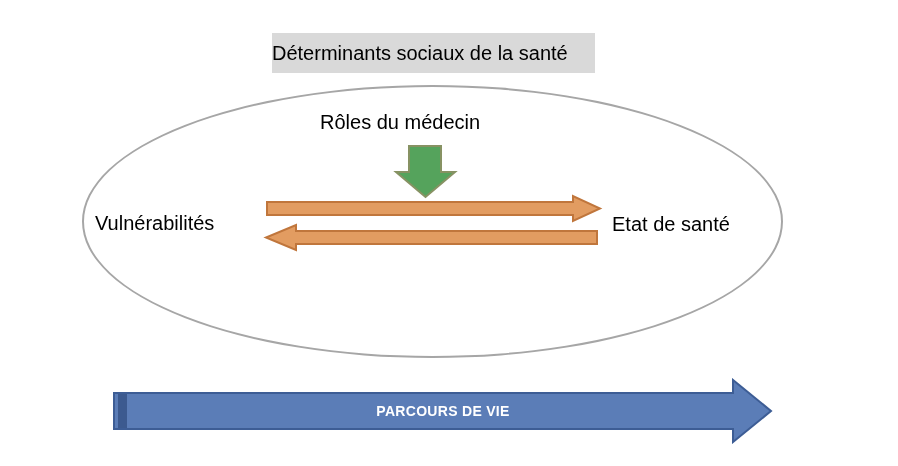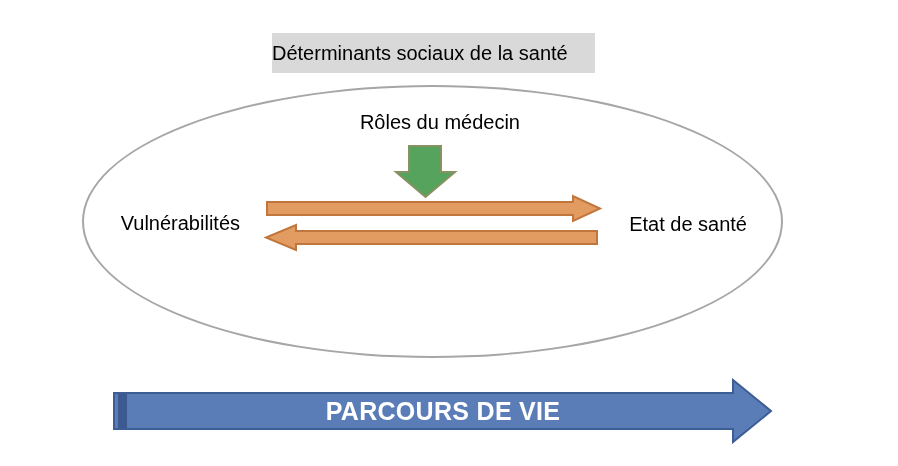--- a/index.html
+++ b/index.html
@@ -37,21 +37,21 @@
     height: 273px;
     box-sizing: border-box;
     border: 2px solid var(--ellipse-stroke, #a6a6a6);
     border-radius: 50%;
     background: transparent;
   }
   .label {
     position: absolute;
     font-size: 20px;
     color: var(--text, #000);
-    text-align: right;
+    text-align: left;
     white-space: nowrap;
   }
   .label-roles { left: 320px; top: 111px; width: 200px; }
   .label-vuln  { left: 95px;  top: 212px; width: 145px; }
   .label-etat  { left: 612px; top: 213px; width: 135px; }
 
   .svg-abs { position: absolute; overflow: visible; }
   .green-arrow-svg  { left: 394px; top: 145px; }
   .orange-right-svg { left: 266px; top: 195px; }
   .orange-left-svg  { left: 264px; top: 224px; }
@@ -85,21 +85,21 @@
   .blue-stripe { fill: var(--blue-dark, #3c5a8f); }
   .timeline-text {
     position: absolute;
     left: 0;
     top: 15px;
     width: 660px;
     height: 36px;
     line-height: 36px;
     text-align: center;
     color: var(--timeline-text, #ffffff);
-    font-size: 25px;
+    font-size: 14px;
     font-weight: bold;
     letter-spacing: 0.3px;
     white-space: nowrap;
   }
 </style>
 </head>
 <body>
 
 <div class="canvas">
 

